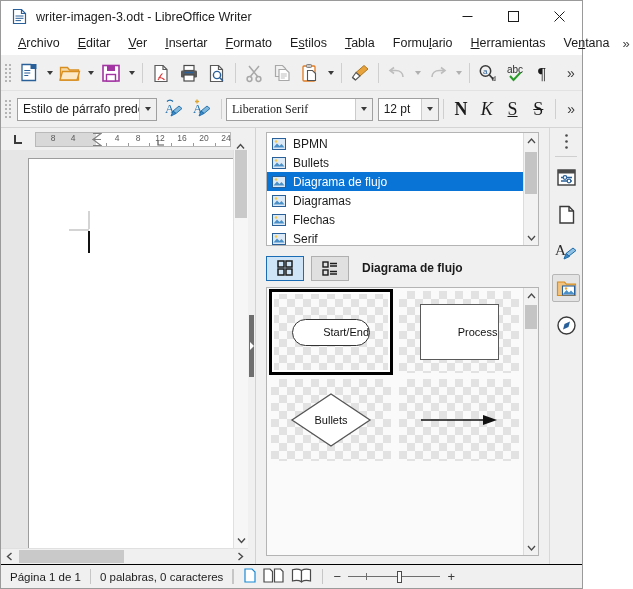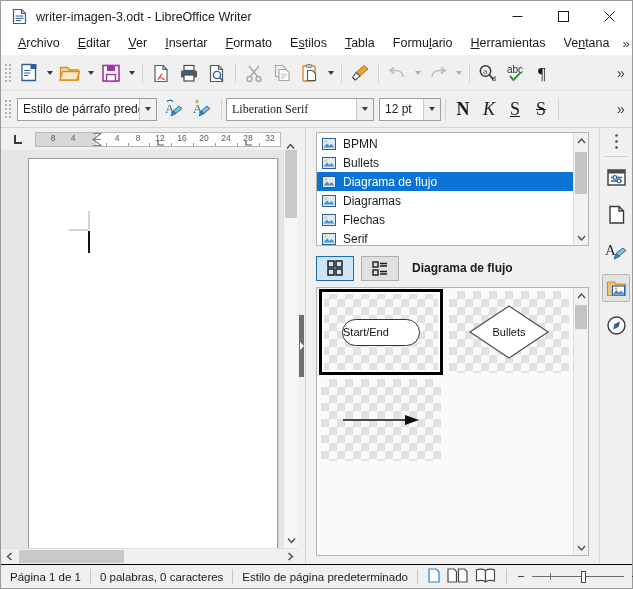--- a/index.html
+++ b/index.html
@@ -4,21 +4,21 @@
 <style>
   * { box-sizing: border-box; margin:0; padding:0; }
   html,body { width:633px; height:589px; overflow:hidden; }
   body {
     font-family: "Liberation Sans", sans-serif;
     font-size: 12px;
     color:#1a1a1a;
     background:#ffffff;
     -webkit-font-smoothing: antialiased;
   }
-  .app { width:633px; height:589px; display:flex; flex-direction:column;
+  .app { width:583px; height:589px; display:flex; flex-direction:column;
          border:1px solid #9a9a9a; background:#f4f4f4; }
 
   
   .titlebar { height:31px; background:#ffffff; display:flex; align-items:center;
               flex:0 0 31px; }
   .titlebar .doc-icon { width:17px; height:17px; margin-left:10px; margin-right:8px;
                         position:relative; flex:0 0 17px; }
   .title-text { font-size:12.5px; color:#1b1b1b; flex:1 1 auto; white-space:nowrap;
                 overflow:hidden; }
   .win-btns { display:flex; height:31px; }
@@ -183,21 +183,21 @@
         linear-gradient(45deg,#e2e2e2 25%,transparent 25%,transparent 75%,#e2e2e2 75%);
       background-size:16px 16px;
       background-position:0 0, 8px 8px;
       background-color:#fafafa;
   }
   .gg-cell.sel .selbox { position:absolute; left:2px; top:1px; right:2px; bottom:1px;
                          border:3px solid #000; }
   .gg-cell.sel .selbox2 { position:absolute; left:5px; top:4px; right:5px; bottom:4px;
                           border:2px solid #fff; }
   .shape { position:relative; z-index:2; display:flex; align-items:center;
-           justify-content:flex-start; font-size:11px; color:#111;
+           justify-content:flex-end; font-size:11px; color:#111;
            font-family:"Liberation Sans", sans-serif; }
   .sh-terminator { width:78px; height:27px; border:1.4px solid #333;
                    border-radius:14px; background:#fff; }
   .sh-process { width:79px; height:56px; border:1.4px solid #5a5a5a; background:#fff; }
   .sh-decision { width:82px; height:56px; position:relative; }
   .sh-decision svg { position:absolute; left:0; top:0; }
   .sh-decision span { position:relative; z-index:3; display:flex; width:82px;
                       height:56px; align-items:center; justify-content:center; }
   .sh-arrow { width:80px; height:18px; }
   .gg-scroll { width:15px; flex:0 0 15px; background:#f2f2f2;
@@ -699,20 +699,26 @@
 
             <div class="gg-cell sel">
               <span class="checker"></span>
               <span class="selbox"></span>
               <span class="selbox2"></span>
               <span class="shape sh-terminator">
                 <span>Start/End</span>
               </span>
             </div>
 
+            <div class="gg-cell">
+              <span class="checker"></span>
+              <span class="shape sh-process">
+                <span>Process</span>
+              </span>
+            </div>
 
             <div class="gg-cell">
               <span class="checker"></span>
               <span class="shape sh-decision">
                 <svg width="82" height="56" viewBox="0 0 82 56">
                   <path d="M41 2L80 28 41 54 2 28z" fill="#fff" stroke="#555" stroke-width="1.3"></path>
                 </svg>
                 <span>Bullets</span>
               </span>
             </div>
@@ -800,21 +806,20 @@
       </div>
     </div>
 
   </div>
 
   <div class="statusbar">
     <div class="sb-cell">Página 1 de 1</div>
     <div class="sb-sep"></div>
     <div class="sb-cell">0 palabras, 0 caracteres</div>
     <div class="sb-sep"></div>
-    <div class="sb-cell">Estilo de página predeterminado</div>
     <div class="sb-sep"></div>
     <div class="sb-views">
       <span>
         <svg width="12" height="15" viewBox="0 0 12 15">
           <path d="M1 1h7l3 3v10H1z" fill="#fff" stroke="#1a8ad4" stroke-width="1.2"></path>
         </svg>
       </span>
       <span>
         <svg width="21" height="15" viewBox="0 0 21 15">
           <path d="M1 1h6l2.5 2.5V14H1z" fill="#fff" stroke="#4a4a4a" stroke-width="1.2"></path>

